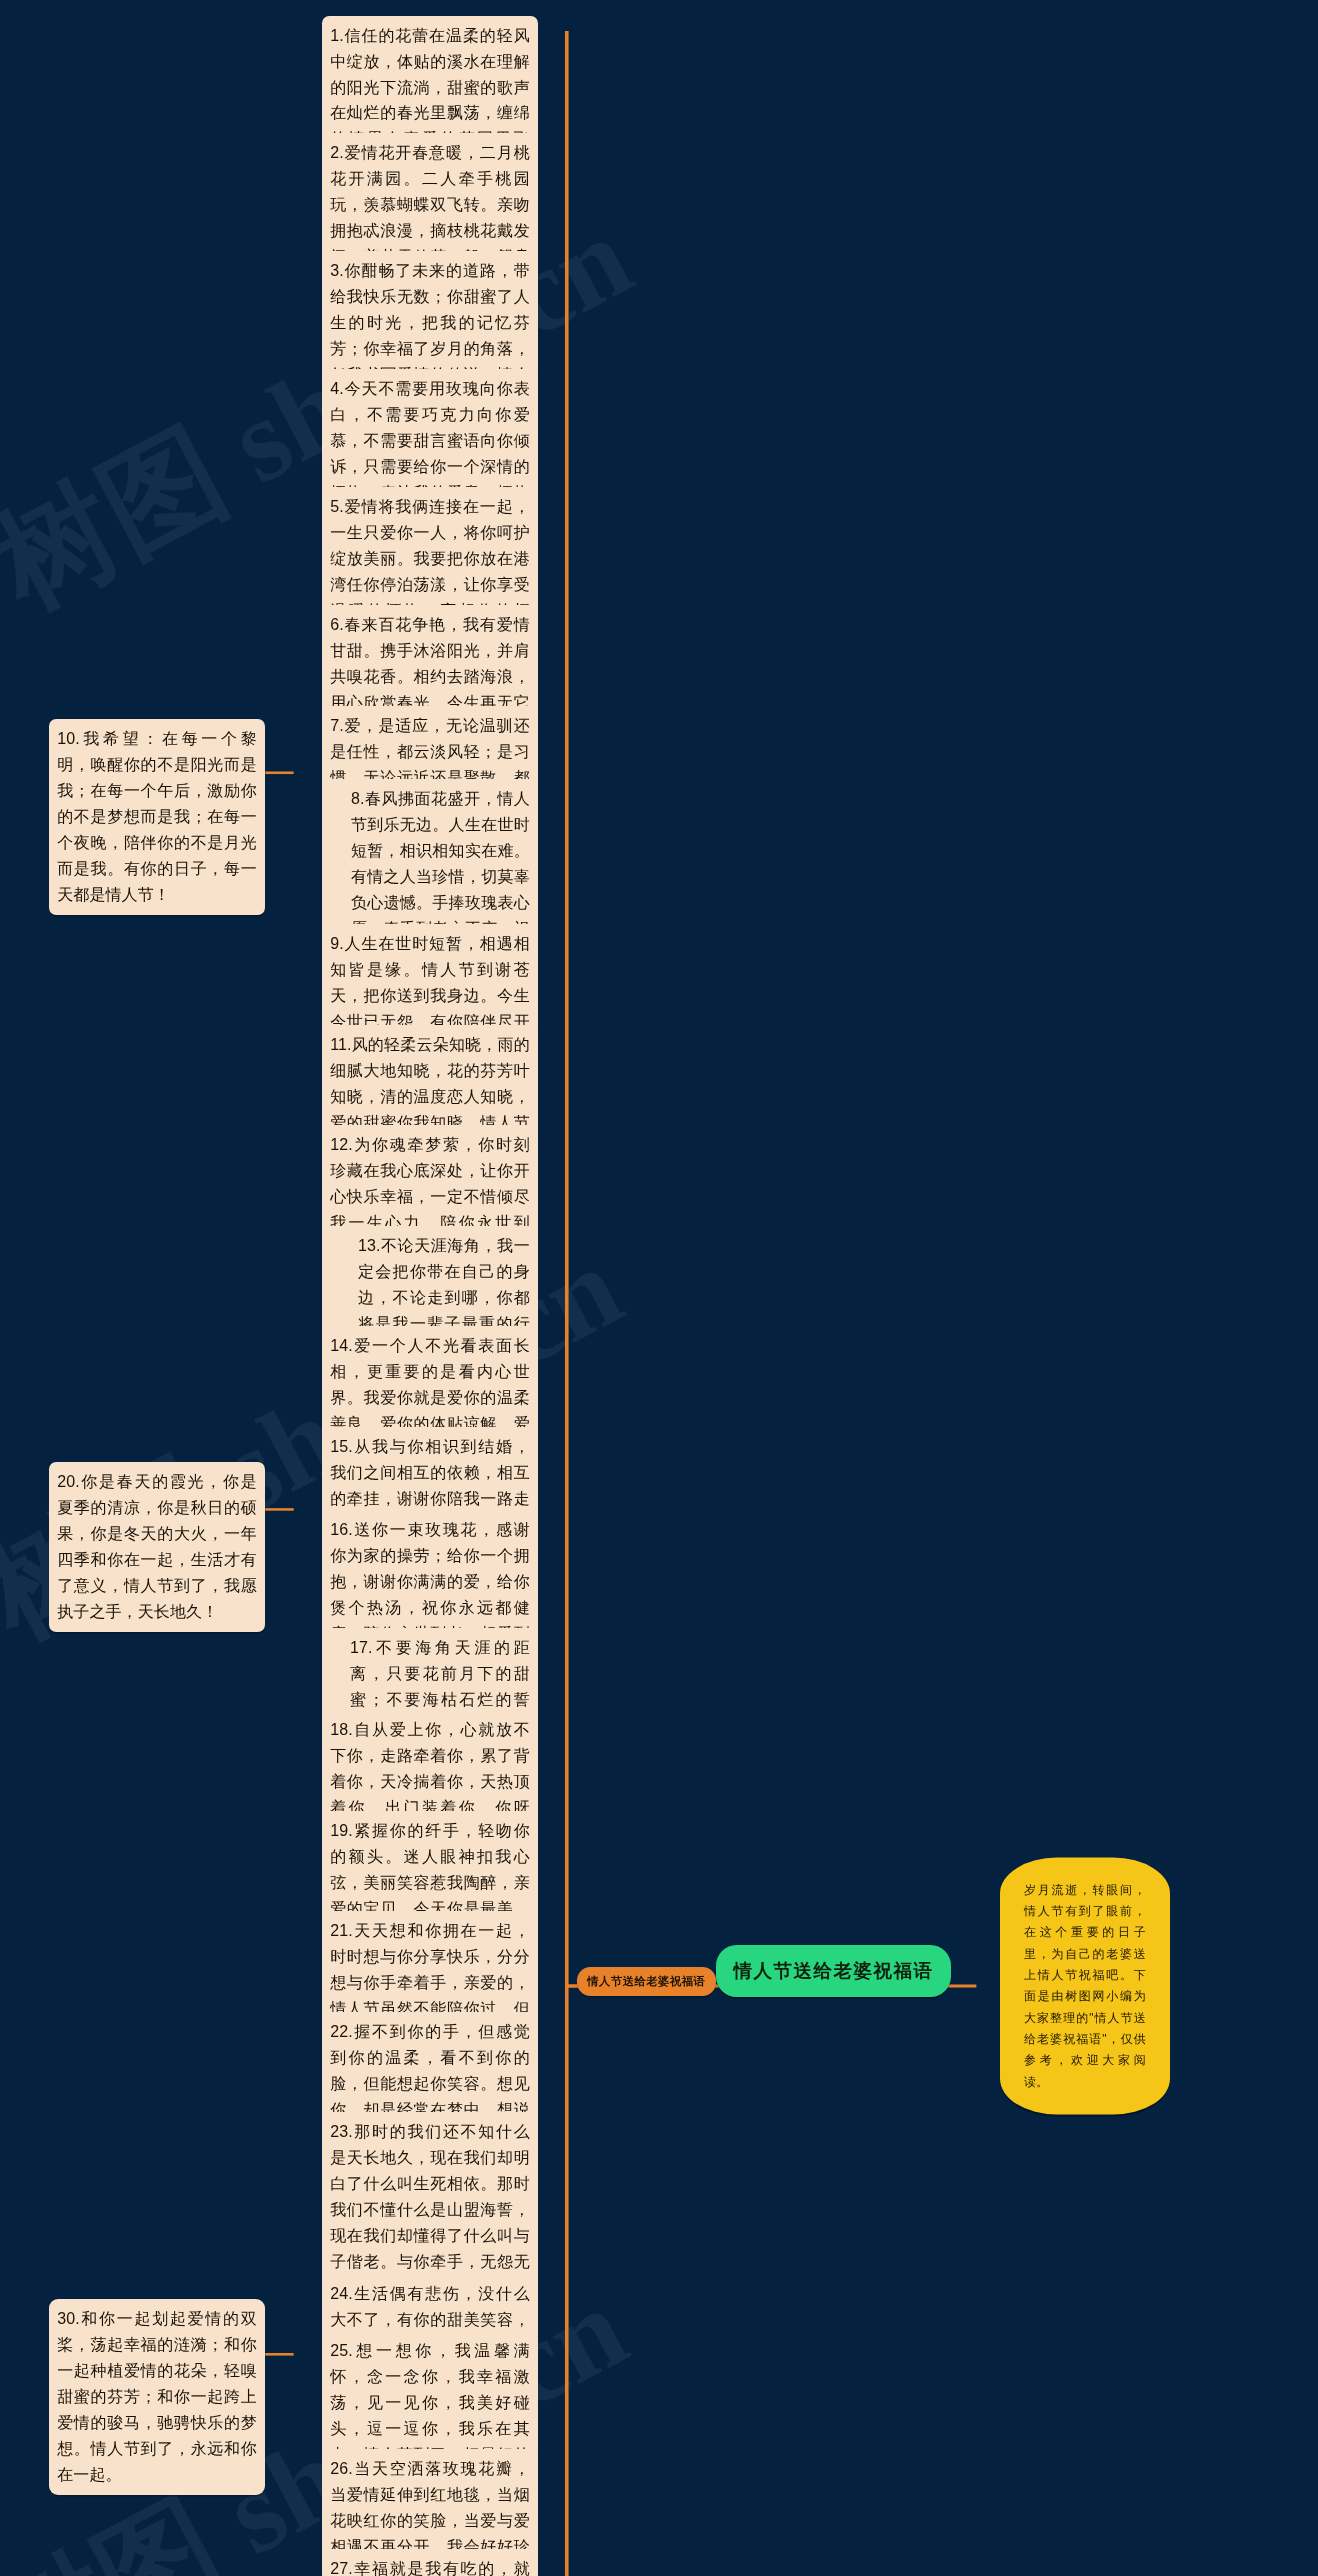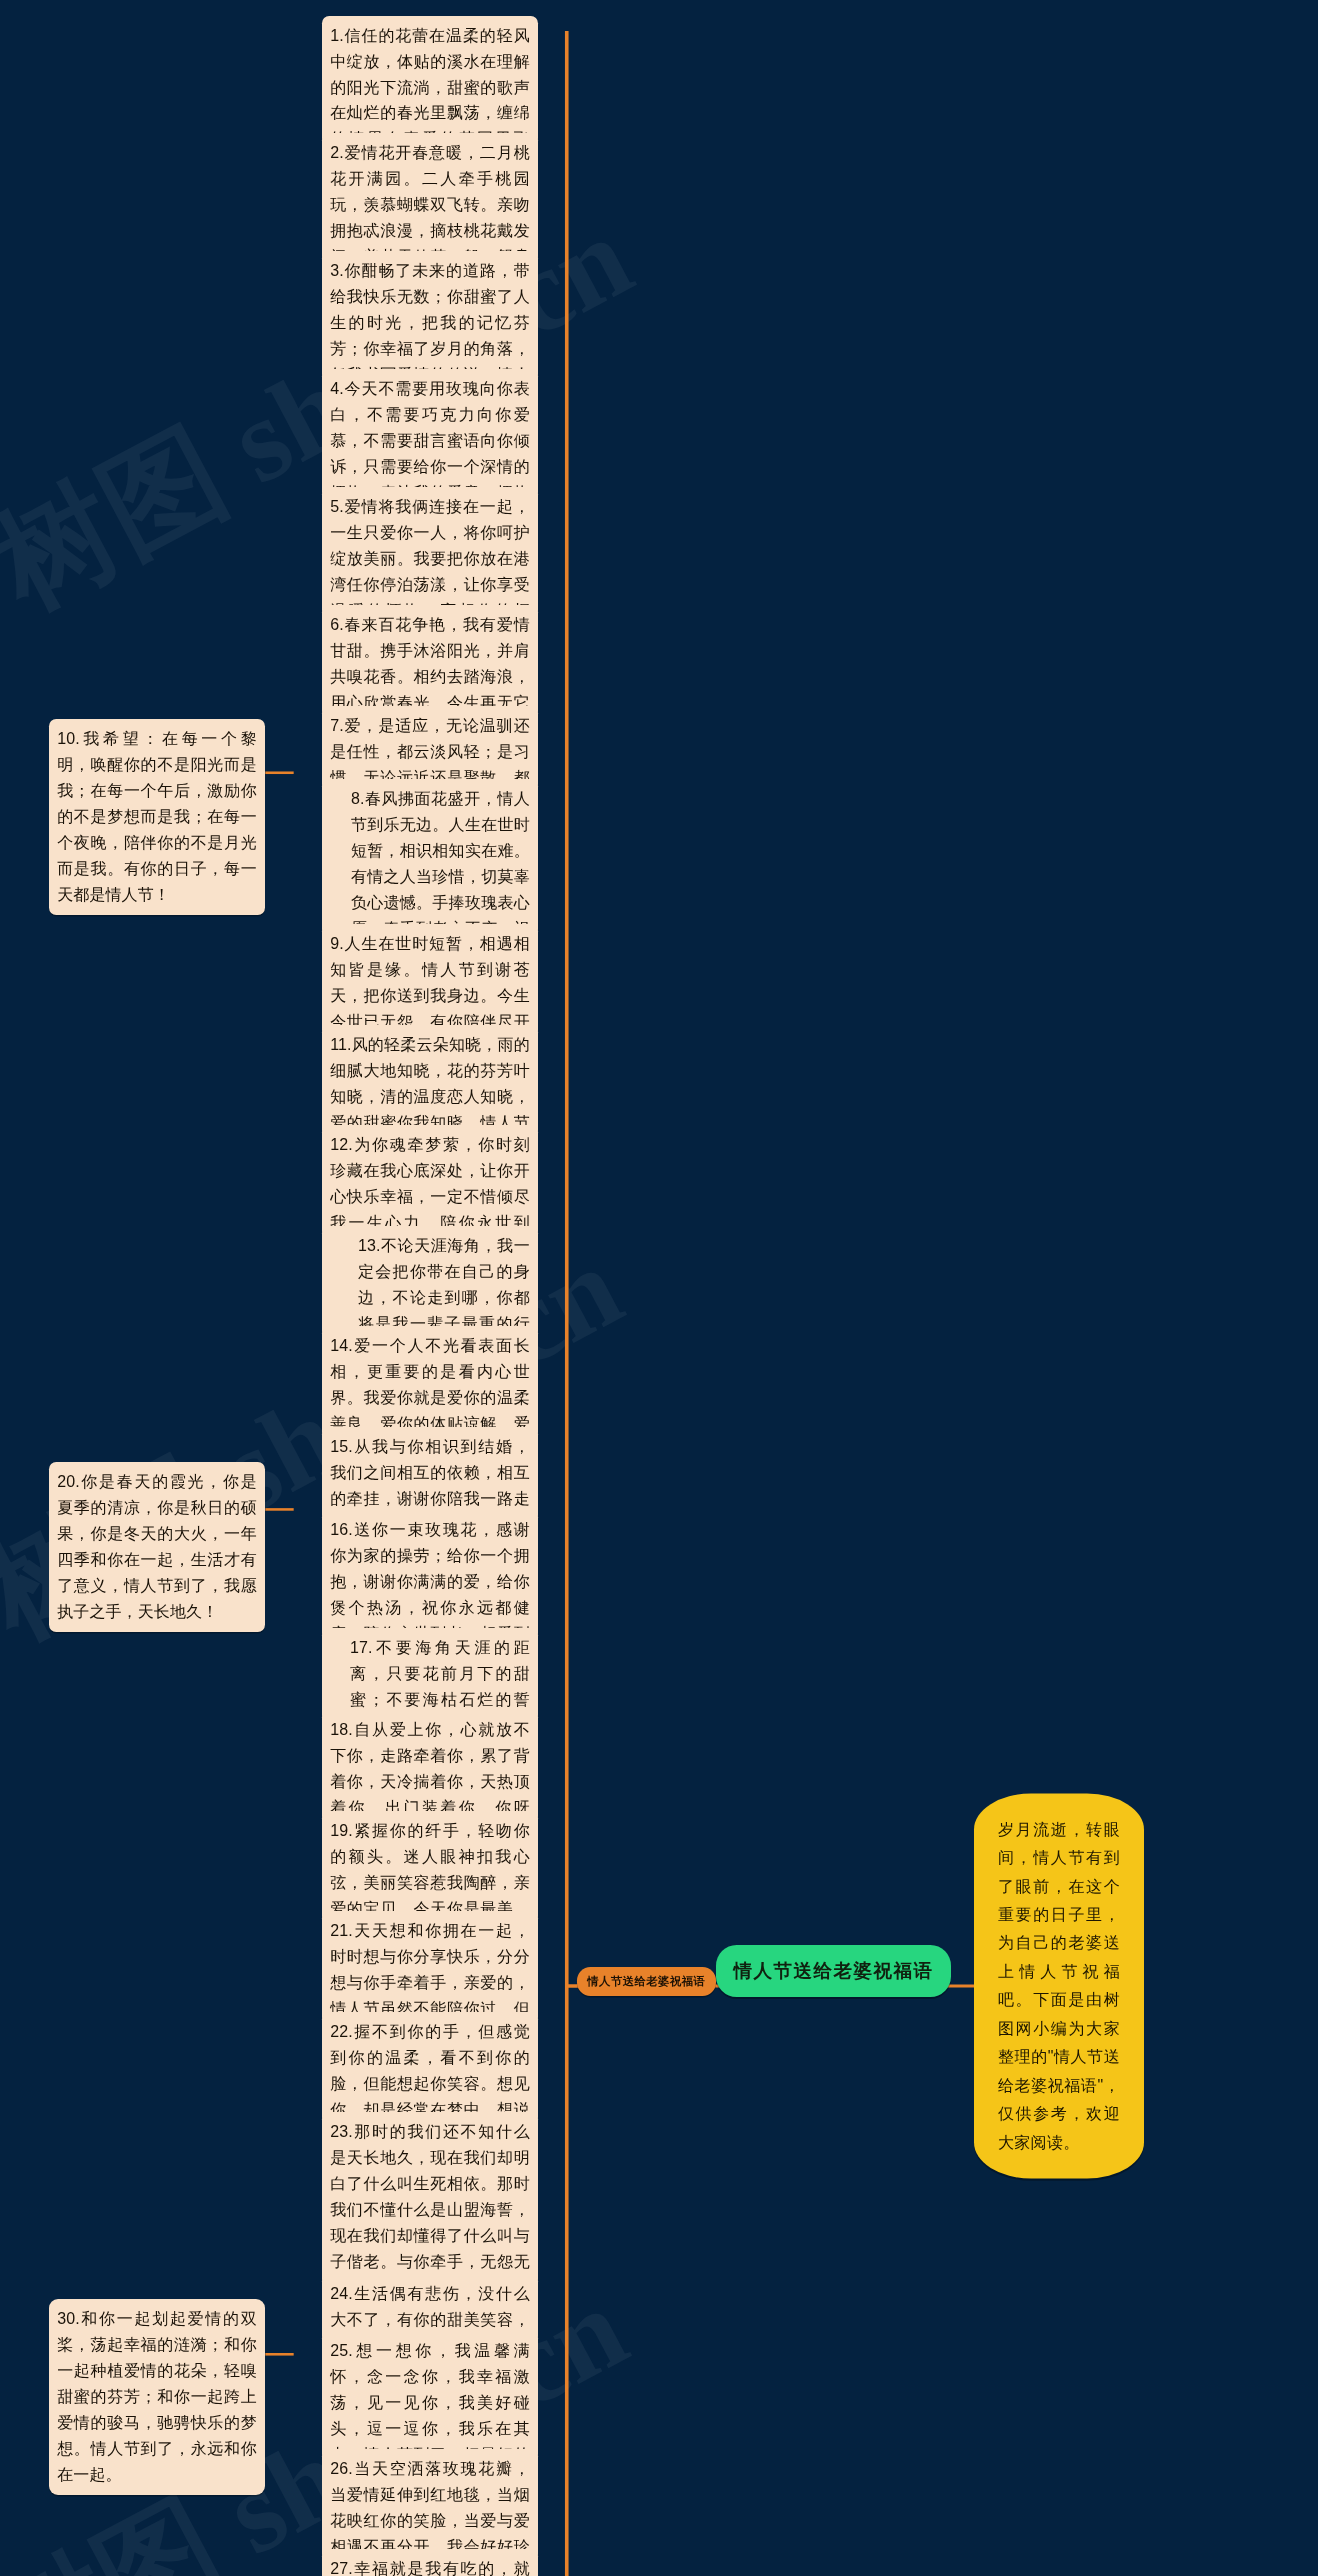--- a/index.html
+++ b/index.html
@@ -81,27 +81,28 @@
     z-index:6;
   }
 
   
   .intro{
     position:absolute;
     background:#f5c518;
     border-radius:57px/36px;
     box-shadow:0 2.1px 0 rgba(0,0,0,.3);
     color:#1d1600;
-    font-size:16px;
+    font-size:12px;
     line-height:1.78;
     letter-spacing:0.3px;
     padding:21.6px 24px;
     width:170px;
     z-index:6;
     text-align:justify;
+    margin-left:26px;
   }
 </style>
 </head>
 <body>
 
 <div class="watermark">
   <div class="wm" style="left:-31px; top:505px; font-size:118px;">树图 shutu.cn</div>
   <div class="wm" style="left:-41px; top:1535px; font-size:118px;">树图 shutu.cn</div>
   <div class="wm" style="left:-36px; top:2576px; font-size:118px;">树图 shutu.cn</div>
 

